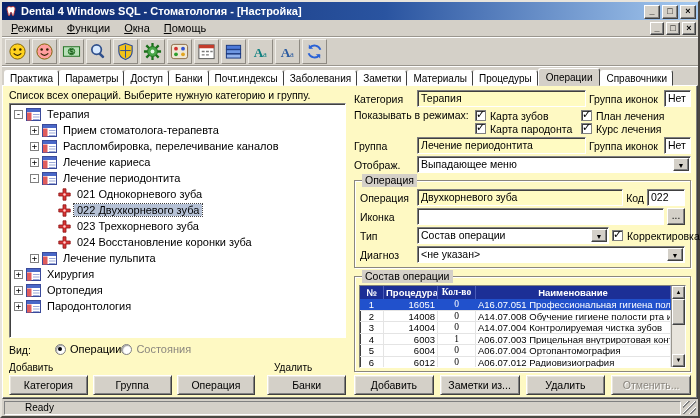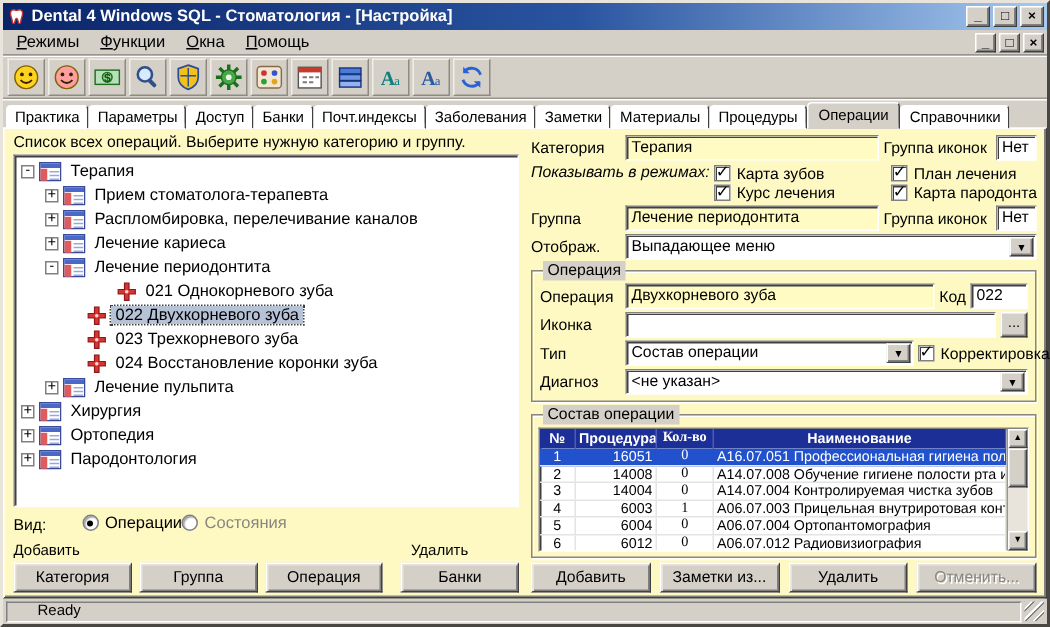--- a/index.html
+++ b/index.html
@@ -60,30 +60,30 @@
     border:1px solid;border-color:#fff #404040 #404040 #fff;box-shadow:inset 1px 1px 0 #e8e4dc,inset -1px -1px 0 #808080;}
   .btn.disabled{color:#8a867e;text-shadow:1px 1px 0 #fff;}
   .bottom-buttons .btn{flex:1 1 0;}
   .bottom-buttons .gapw{flex:0 0 2px;}
   
   .right{flex:1;min-width:0;display:flex;flex-direction:column;min-height:0;padding:4px 6px 2px 5px;}
   .frow{flex:0 0 17px;display:flex;align-items:center;gap:3px;margin-bottom:2px;}
   .flabel{font-size:10.5px;white-space:nowrap;}
   .lw1{flex:0 0 60px;}
   .lwig{flex:0 0 72px;text-align:left;}
-  .lwmodes{flex:0 0 118px;align-self:flex-start;font-style:italic;}
+  .lwmodes{flex:0 0 118px;align-self:flex-start;}
   .lwop{flex:0 0 54px;}
   .grow{flex:1;min-width:0;}
   .field{height:17px;line-height:15px;background:#fff;padding:0 3px;font-size:10.5px;white-space:nowrap;overflow:hidden;
     border:1px solid;border-color:#808080 #fff #fff #808080;box-shadow:inset 1px 1px 0 #404040;}
   .yellow{background:#fffbc2;}
   .wnet{flex:0 0 27px;}
   .wcode{flex:0 0 38px;}
   .modes-row{flex:0 0 27px;align-items:flex-start;margin-bottom:1px;}
-  .modes{display:grid;grid-template-columns:106px 106px;grid-auto-rows:13px;column-gap:12px;}
+  .modes{display:grid;grid-template-columns:106px 106px;grid-auto-rows:13px;column-gap:0;}
   .cbwrap{display:inline-flex;align-items:center;gap:4px;font-size:10.5px;white-space:nowrap;}
   .checkbox{width:11px;height:11px;background:#fff;border:1px solid #808080;box-shadow:inset 1px 1px 0 #404040;
     position:relative;display:inline-block;flex:0 0 11px;}
   .checkbox.checked::after{content:"✓";position:absolute;left:0;top:-3px;font-size:11px;font-weight:bold;color:#000;}
   .combo{display:flex;height:17px;background:#fff;border:1px solid;border-color:#808080 #fff #fff #808080;
     box-shadow:inset 1px 1px 0 #404040;}
   .combo .ctext{flex:1;min-width:0;padding:0 3px;line-height:15px;font-size:10.5px;white-space:nowrap;overflow:hidden;}
   .combo .cbtn{flex:0 0 16px;margin:1px;background:#d4d0c8;text-align:center;
     border:1px solid;border-color:#fff #404040 #404040 #fff;box-shadow:inset -1px -1px 0 #808080;}
   .combo .cbtn::before{content:"▼";font-size:7px;line-height:13px;display:block;}
@@ -311,21 +311,21 @@
             <span class="tree-ic">
               <svg width="15" height="13" viewBox="0 0 15 13">
                 <rect x="0.5" y="0.5" width="14" height="12" fill="#fff" stroke="#3a4a9a"></rect>
                 <rect x="1" y="1" width="13" height="3" fill="#4a68c8"></rect>
                 <rect x="1" y="4.5" width="4.5" height="8" fill="#e05c5c"></rect>
                 <path d="M7 6.5h6.5M7 9h6.5M7 11.5h6.5" stroke="#9aa8d8" stroke-width="1"></path>
               </svg>
             </span>
             <span class="tree-label">Лечение периодонтита</span>
           </div>
-          <div class="tree-row" style="padding-left: 55px; align-items: center;">
+          <div class="tree-row" style="padding-left: 35px; align-items: center;">
             <span class="exp-spacer"></span>
             <span class="tree-ic">
               <svg width="13" height="13" viewBox="0 0 13 13">
                 <path d="M5 0.8h3v4.2h4.2v3H8v4.2H5V8H0.8V5H5z" fill="#d83434" stroke="#8c1818" stroke-width="0.8"></path>
                 <circle cx="6.5" cy="6.5" r="1.2" fill="#ffd0d0"></circle>
               </svg>
             </span>
             <span class="tree-label">021 Однокорневого зуба</span>
           </div>
           <div class="tree-row" style="padding-left: 35px;">
@@ -446,25 +446,25 @@
             <span class="cbwrap">
               <span class="checkbox checked"></span>
               <span>Карта зубов</span>
             </span>
             <span class="cbwrap">
               <span class="checkbox checked"></span>
               <span>План лечения</span>
             </span>
             <span class="cbwrap">
               <span class="checkbox checked"></span>
-              <span>Курс лечения</span>
+              <span>Карта пародонта</span>
             </span>
             <span class="cbwrap">
               <span class="checkbox checked"></span>
-              <span>Карта пародонта</span>
+              <span>Курс лечения</span>
             </span>
           </div>
       </div>
 
       <div class="frow">
         <span class="flabel lw1">Группа</span>
         <div class="field yellow grow">Лечение периодонтита</div>
         <span class="flabel lwig">Группа иконок</span>
         <div class="field wnet">Нет</div>
       </div>

